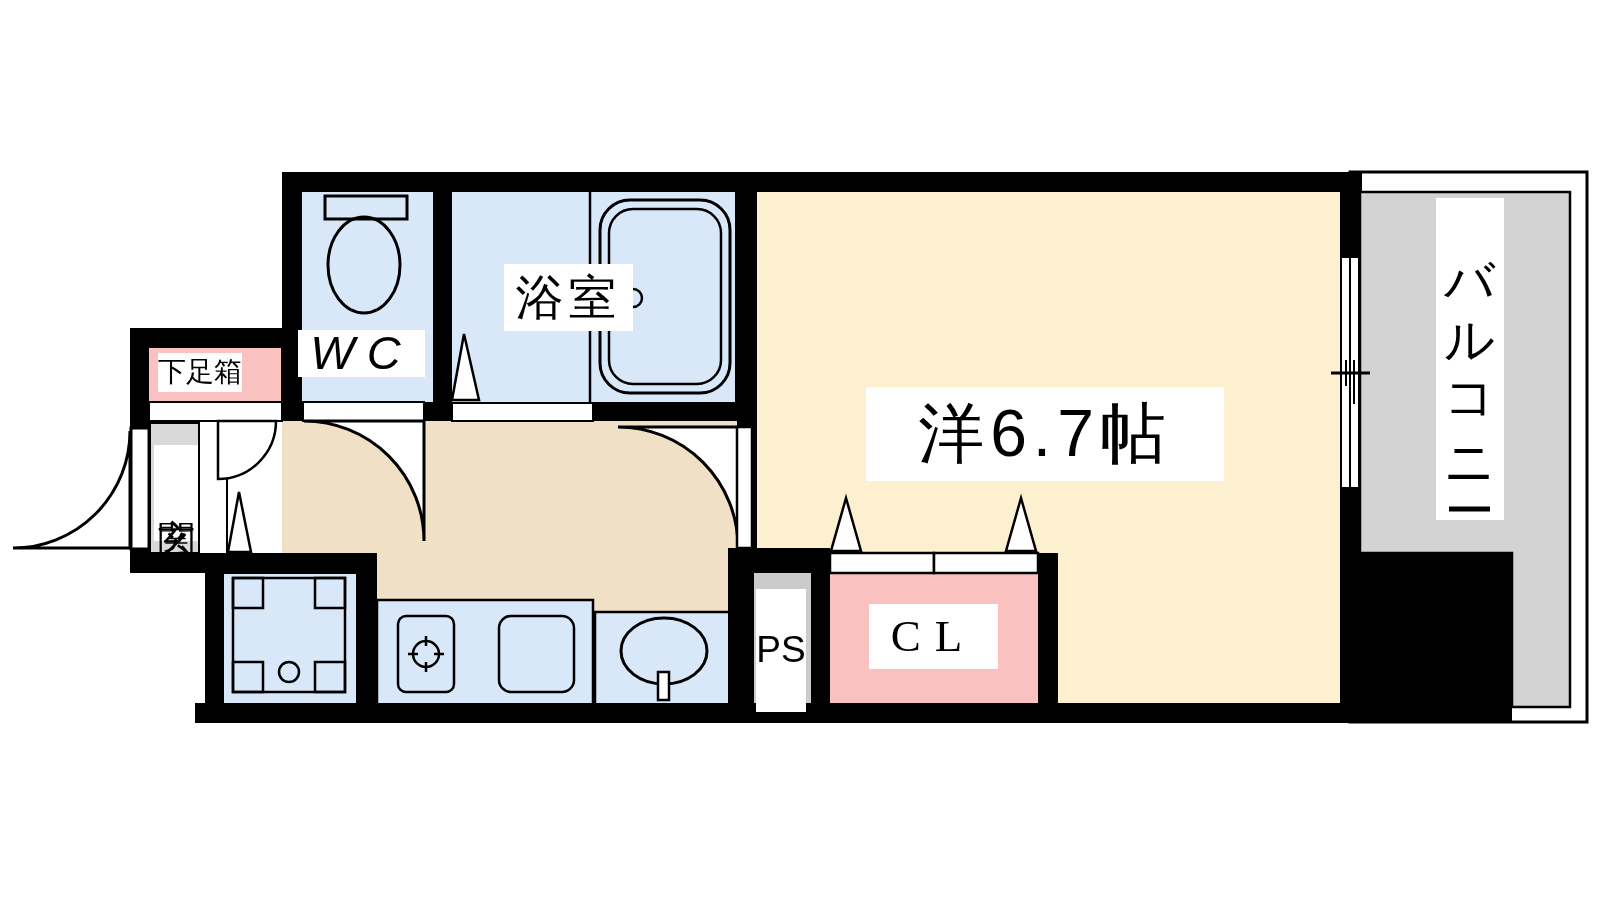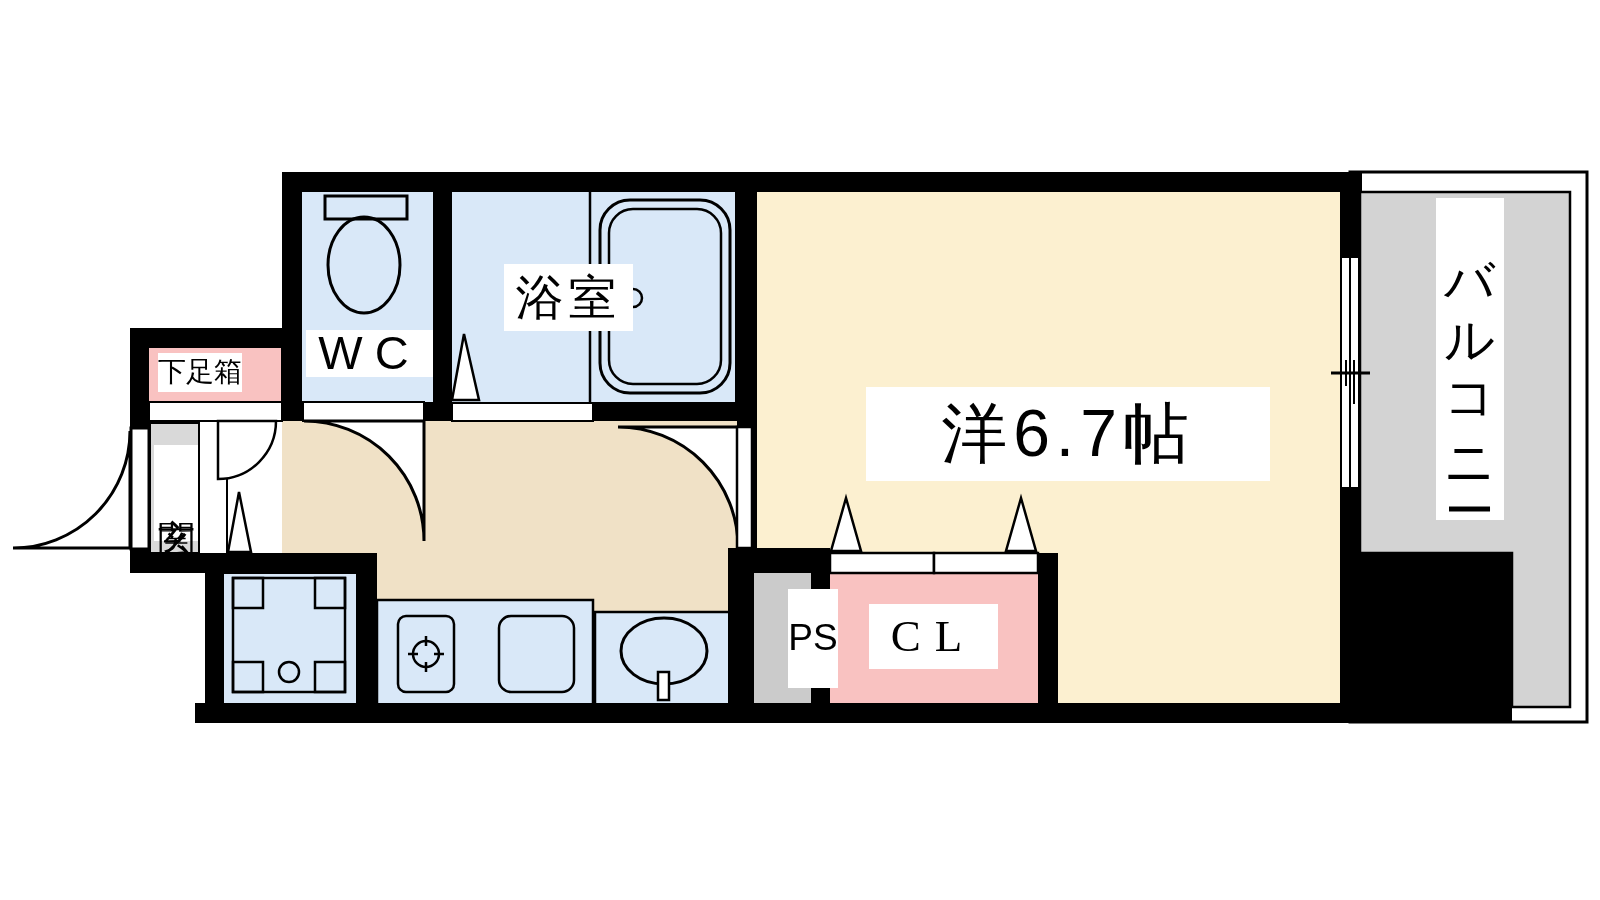--- a/index.html
+++ b/index.html
@@ -14,24 +14,24 @@
     text-align:center;
   }
   .fp-label.vert{
     writing-mode:vertical-rl;
   }
   .fp-label.stack{
     word-break:break-all;line-height:1.25;
   }
   .lbl-shoebox {left:158px;top:353px;width:84px;height:39px;font-size:28px;}
   .lbl-genkan  {left:154px;top:445px;width:44px;height:96px;font-size:37px;letter-spacing:4px;}
-  .lbl-wc      {left:306px;top:330px;width:127px;height:47px;font-size:47px;letter-spacing:12px;}
+  .lbl-wc      {left:298px;top:330px;width:127px;height:47px;font-size:47px;letter-spacing:12px;font-style:italic;}
   .lbl-bath    {left:460px;top:264px;width:129px;height:67px;font-size:48px;letter-spacing:5px;margin-left:44px;}
-  .lbl-room    {left:866px;top:387px;width:404px;height:94px;font-size:66px;letter-spacing:6px;}
-  .lbl-ps      {left:756px;top:589px;width:50px;height:99px;font-size:37px;margin-left:32px;}
+  .lbl-room    {left:866px;top:387px;width:358px;height:94px;font-size:66px;letter-spacing:6px;}
+  .lbl-ps      {left:756px;top:589px;width:50px;height:123px;font-size:37px;}
   .lbl-cl      {left:869px;top:604px;width:129px;height:65px;font-size:45px;letter-spacing:14px;font-family:Liberation Serif, serif;}
   .lbl-balcony {left:1436px;top:198px;width:68px;height:322px;font-size:50px;letter-spacing:8px;}
 </style>
 </head>
 <body>
 
 <div class="stage">
   <svg width="1600" height="900" viewBox="0 0 1600 900">
 
     <rect x="1350" y="172" width="237" height="550" fill="#ffffff" stroke="#000" stroke-width="3"></rect>

